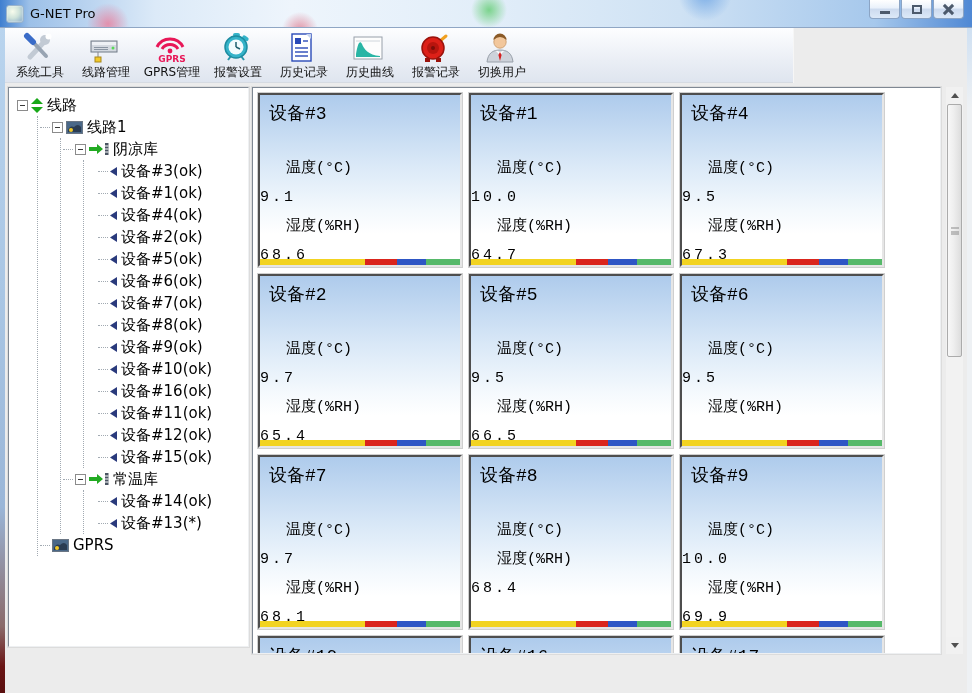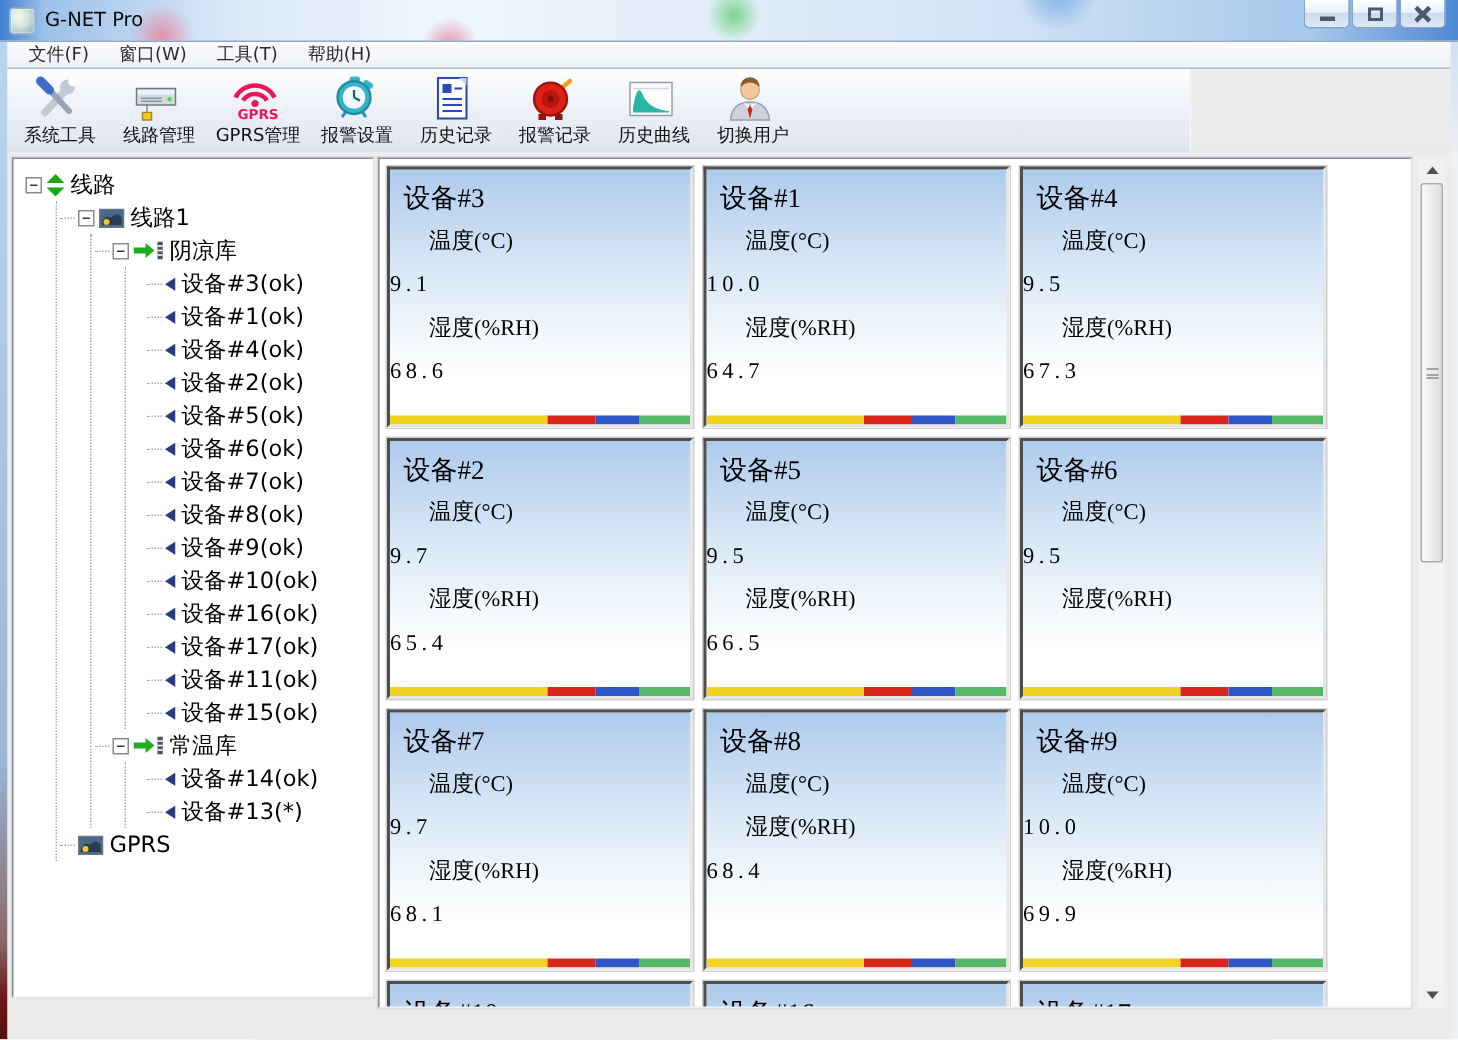--- a/index.html
+++ b/index.html
@@ -74,24 +74,24 @@
   .tree-ic { margin-right:4px; flex:none; display:block; }
   .tree-label { line-height:22px; }
 
   
   .main-panel { position:absolute; left:247px; top:4px; width:689px; height:567px; background:#fff;
     border:1px solid; border-color:#7f8893 #eef0f2 #eef0f2 #7f8893; box-shadow:0 0 0 1px #dcdcdc; overflow:hidden; }
   .cards { display:flex; flex-wrap:wrap; gap:7px; padding:5px; width:675px; }
   .card { position:relative; width:204px; height:174px; flex:none;
     border:2px solid; border-color:#4e4e4e #e6e6e6 #e6e6e6 #4e4e4e; box-shadow:0 0 0 1px #cfcfcf;
     background:linear-gradient(180deg,#aecbec 0%,#d9e8f7 40%,#f4f9fd 68%,#ffffff 82%);
-    font-family:Liberation Serif, serif; overflow:hidden; }
+    font-family:Liberation Mono, monospace; overflow:hidden; }
   .card-title { font-size:18px; color:#000; padding:7px 9px 0; line-height:24px; }
   .card-label { font-size:15px; color:#000; padding-left:26px; line-height:29px; }
-  .card-label.first { margin-top:3px; }
+  .card-label.first { margin-top:28px; }
   .card-value { font-size:15px; color:#000; text-align:left; line-height:29px; letter-spacing:3px; }
   .status-bar { position:absolute; left:0; right:0; bottom:0; height:6px; display:flex; }
   .seg { display:block; height:6px; }
 
   
   .vscroll { position:absolute; left:941px; top:4px; width:17px; height:567px; background:#f2f2f2; }
   .sb-btn { position:absolute; left:0; width:17px; height:17px; background:#f1f1f1; display:flex; align-items:center; justify-content:center; }
   .sb-btn.up { top:0; } .sb-btn.down { bottom:0; }
   .tri-up   { width:0; height:0; border-left:4px solid transparent; border-right:4px solid transparent; border-bottom:5px solid #505050; }
   .tri-down { width:0; height:0; border-left:4px solid transparent; border-right:4px solid transparent; border-top:5px solid #505050; }
@@ -119,26 +119,20 @@
         <div class="wbtn">
           <span class="g-close"></span>
         </div>
       </div>
   </div>
 
   <div class="frame-left"></div>
   <div class="frame-right"></div>
 
   <div class="client">
-    <div class="menubar" id="menubar">
-        <div class="menu-item">文件(F)</div>
-        <div class="menu-item">窗口(W)</div>
-        <div class="menu-item">工具(T)</div>
-        <div class="menu-item">帮助(H)</div>
-      </div>
     <div class="toolbar" id="toolbar">
         <div class="tb-btn">
           <span class="tb-ic">
             <svg class="tree-ic" width="32" height="32" viewBox="0 0 32 32">
   <line x1="8" y1="25" x2="22" y2="10" stroke="#c2cad4" stroke-width="5" stroke-linecap="round"></line>
   <circle cx="23" cy="8" r="5" fill="#c2cad4"></circle>
               <circle cx="26.5" cy="4.5" r="3" fill="#fff"></circle>
   <line x1="11" y1="10" x2="24" y2="24" stroke="#98a4b2" stroke-width="4" stroke-linecap="round"></line>
   <line x1="5" y1="4" x2="11" y2="10" stroke="#3a6cc8" stroke-width="6" stroke-linecap="round"></line>
 </svg>
@@ -195,39 +189,39 @@
   <line x1="9" y1="16" x2="22" y2="16" stroke="#2a4ab8" stroke-width="1.4"></line>
   <line x1="9" y1="20" x2="22" y2="20" stroke="#2a4ab8" stroke-width="1.4"></line>
   <line x1="9" y1="24" x2="22" y2="24" stroke="#2a4ab8" stroke-width="1.4"></line>
 </svg>
           </span>
           <span class="tb-label">历史记录</span>
         </div>
         <div class="tb-btn">
           <span class="tb-ic">
             <svg class="tree-ic" width="32" height="32" viewBox="0 0 32 32">
+  <rect x="2" y="5" width="28" height="22" fill="#fdfdfd" stroke="#98a0aa"></rect>
+  <line x1="4" y1="9" x2="28" y2="9" stroke="#d0d6dc"></line>
+  <path d="M4,25 L4,22 C6,10 8,8 10,12 C12,17 16,23 28,24 L28,25 Z" fill="#2ab5a5"></path>
+</svg>
+          </span>
+          <span class="tb-label">历史曲线</span>
+        </div>
+        <div class="tb-btn">
+          <span class="tb-ic">
+            <svg class="tree-ic" width="32" height="32" viewBox="0 0 32 32">
   <line x1="22" y1="9" x2="28" y2="4" stroke="#f0a020" stroke-width="3" stroke-linecap="round"></line>
   <circle cx="15" cy="16" r="11" fill="#dd2018" stroke="#9a120c" stroke-width="1.5"></circle>
   <circle cx="15" cy="16" r="6" fill="#b8150e"></circle>
   <circle cx="15" cy="16" r="2" fill="#7c0e09"></circle>
   <rect x="7" y="26" width="5" height="4" fill="#9a120c"></rect>
   <rect x="18" y="26" width="5" height="4" fill="#9a120c"></rect>
 </svg>
           </span>
           <span class="tb-label">报警记录</span>
-        </div>
-        <div class="tb-btn">
-          <span class="tb-ic">
-            <svg class="tree-ic" width="32" height="32" viewBox="0 0 32 32">
-  <rect x="2" y="5" width="28" height="22" fill="#fdfdfd" stroke="#98a0aa"></rect>
-  <line x1="4" y1="9" x2="28" y2="9" stroke="#d0d6dc"></line>
-  <path d="M4,25 L4,22 C6,10 8,8 10,12 C12,17 16,23 28,24 L28,25 Z" fill="#2ab5a5"></path>
-</svg>
-          </span>
-          <span class="tb-label">历史曲线</span>
         </div>
         <div class="tb-btn">
           <span class="tb-ic">
             <svg class="tree-ic" width="32" height="32" viewBox="0 0 32 32">
   <circle cx="16" cy="10" r="6.2" fill="#f2c79c" stroke="#c89868" stroke-width="0.8"></circle>
   <path d="M9.5,8 a6.5,6.5 0 0 1 13,0 q-3.3,-3 -6.5,-3 t-6.5,3 Z" fill="#8a5a28"></path>
   <path d="M3,30 C4,21 9,18 16,18 C23,18 28,21 29,30 Z" fill="#cdd2da" stroke="#98a0aa"></path>
   <path d="M11.5,18.5 L16,23 L20.5,18.5 L16,20 Z" fill="#ffffff"></path>
   <polygon points="16,20 17.6,23 16,29 14.4,23" fill="#d42020"></polygon>
 </svg>
@@ -346,28 +340,28 @@
                   <svg class="tree-ic" width="7" height="9" viewBox="0 0 7 9">
   <polygon points="7,0 7,9 0,4.5" fill="#2a3a7c"></polygon>
 </svg>
                   <span class="tree-label">设备#16(ok)</span>
                 </div>
                 <div class="tree-row dev">
                   <span class="stub"></span>
                   <svg class="tree-ic" width="7" height="9" viewBox="0 0 7 9">
   <polygon points="7,0 7,9 0,4.5" fill="#2a3a7c"></polygon>
 </svg>
-                  <span class="tree-label">设备#17(ok)</span>
-                </div>
-                <div class="tree-row dev">
-                  <span class="stub"></span>
-                  <svg class="tree-ic" width="7" height="9" viewBox="0 0 7 9">
-  <polygon points="7,0 7,9 0,4.5" fill="#2a3a7c"></polygon>
-</svg>
                   <span class="tree-label">设备#11(ok)</span>
+                </div>
+                <div class="tree-row dev">
+                  <span class="stub"></span>
+                  <svg class="tree-ic" width="7" height="9" viewBox="0 0 7 9">
+  <polygon points="7,0 7,9 0,4.5" fill="#2a3a7c"></polygon>
+</svg>
+                  <span class="tree-label">设备#12(ok)</span>
                 </div>
                 <div class="tree-row dev">
                   <span class="stub"></span>
                   <svg class="tree-ic" width="7" height="9" viewBox="0 0 7 9">
   <polygon points="7,0 7,9 0,4.5" fill="#2a3a7c"></polygon>
 </svg>
                   <span class="tree-label">设备#15(ok)</span>
                 </div>
               </div>
               <div class="tree-row">

